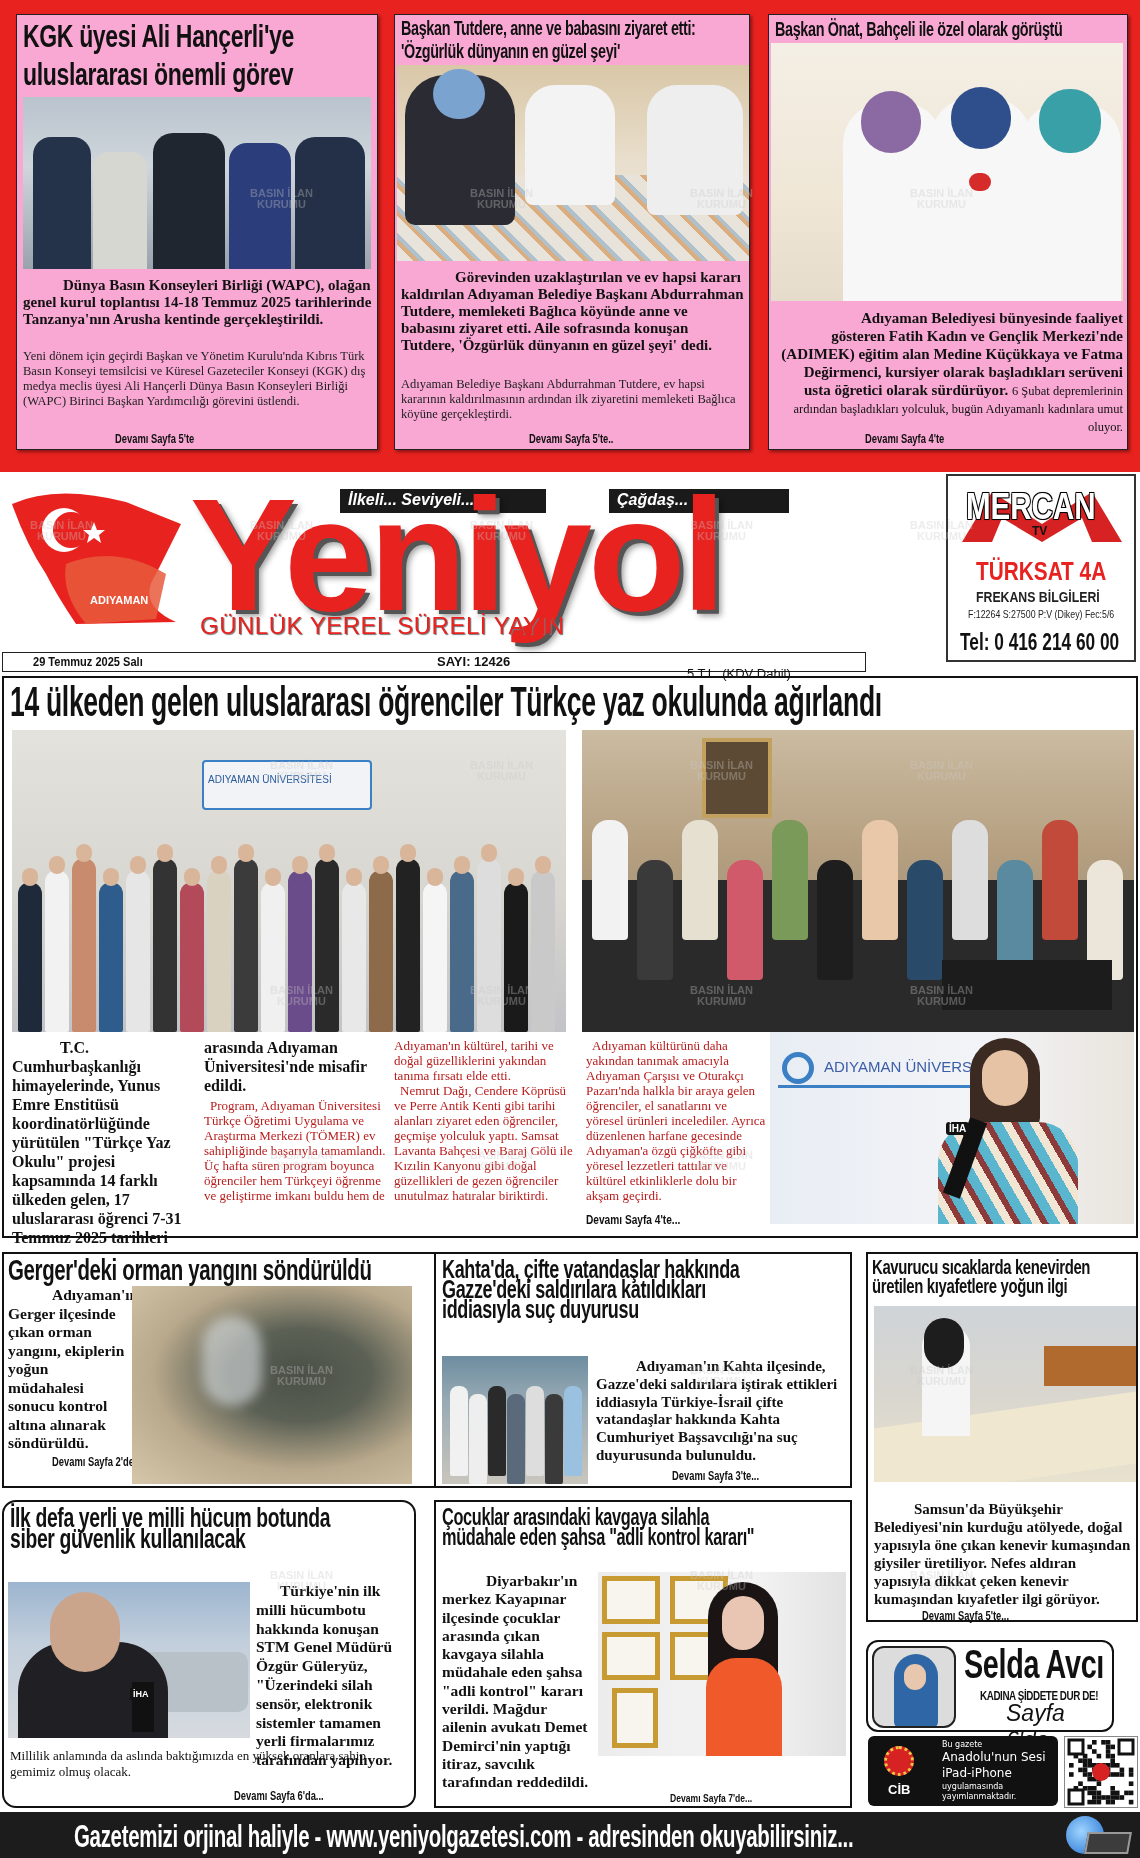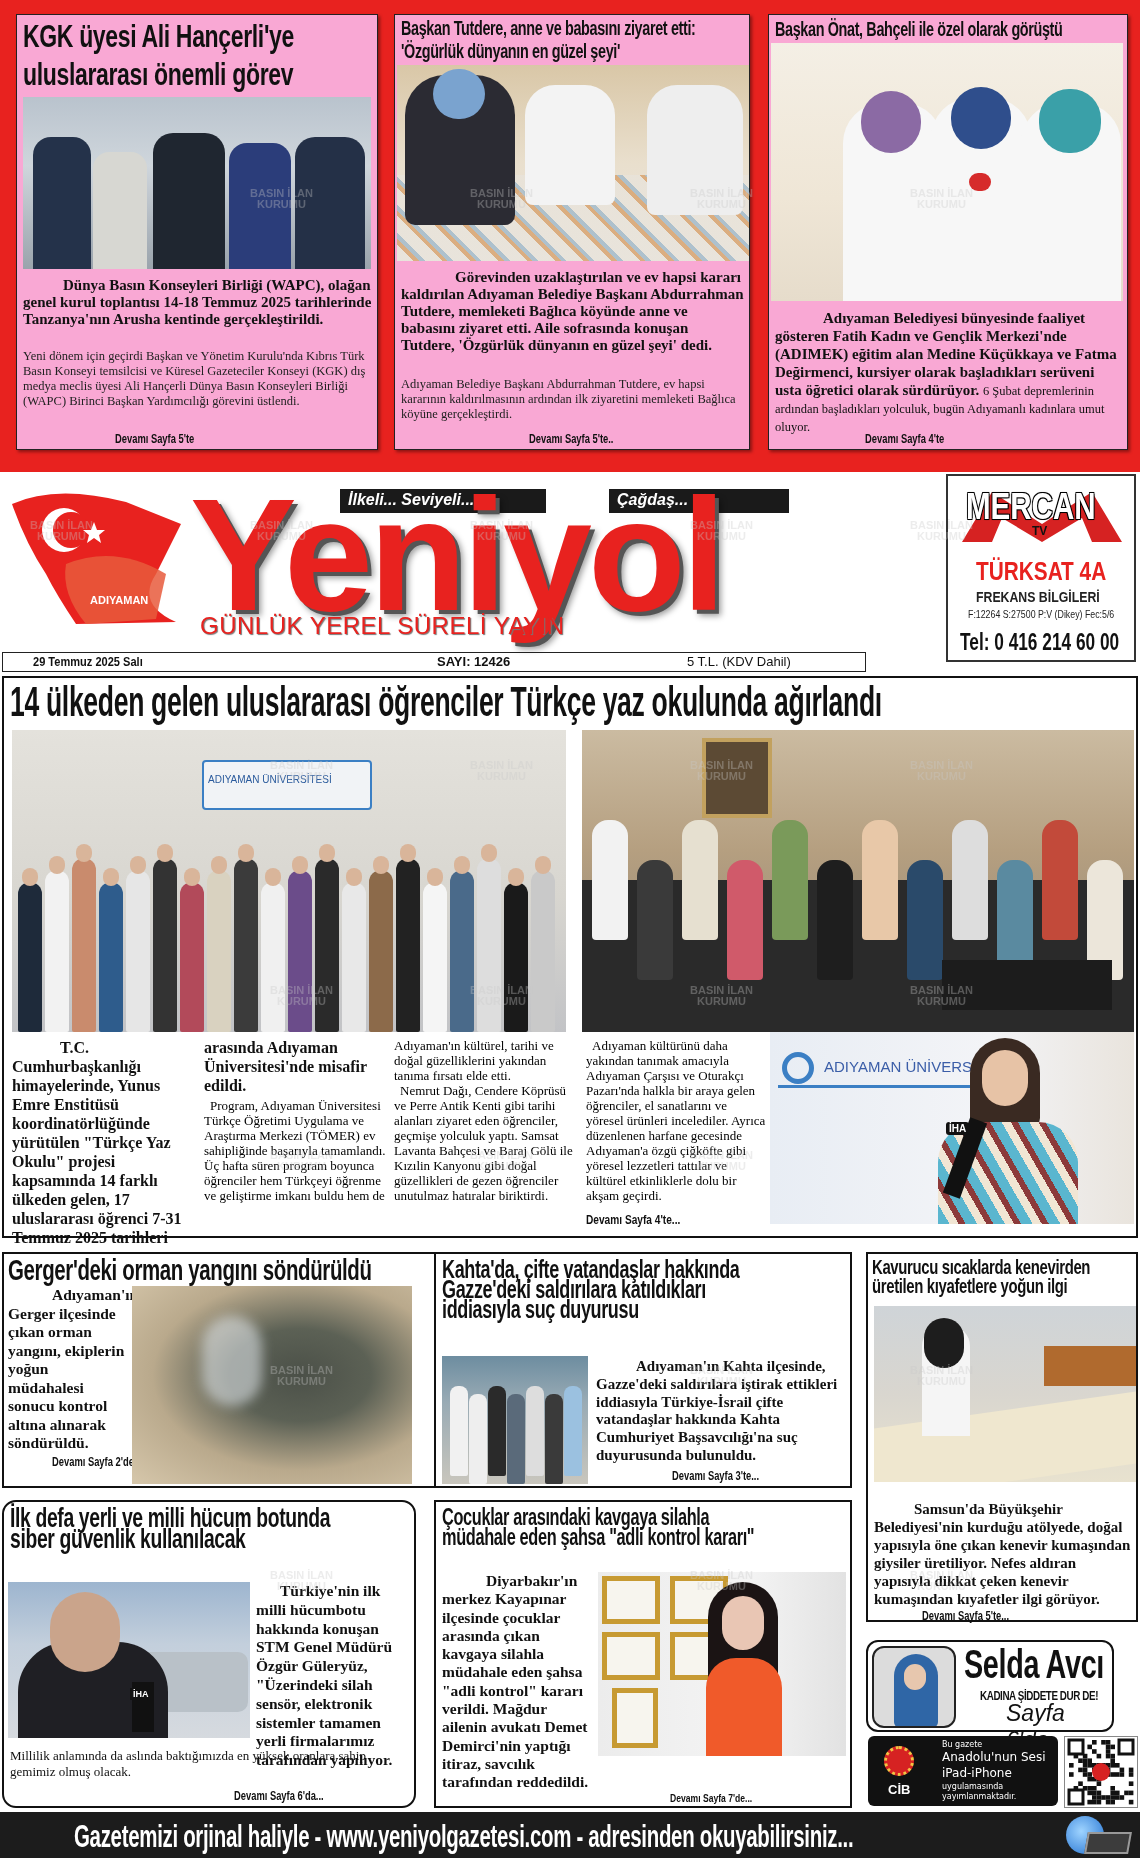--- a/index.html
+++ b/index.html
@@ -18,21 +18,21 @@
   .topcard .lead { position: absolute; font-weight: bold; font-size: 15.5px; line-height: 18px; }
   .topcard .body { position: absolute; font-size: 13px; line-height: 15.5px; color: #222; }
   .tagbox { position: absolute; background: #1a1a1a; color: #fff; font-family: "Liberation Sans", sans-serif; font-style: italic; font-weight: bold; font-size: 16px; padding: 2px 8px; }
   #logo-text { position: absolute; left: 190px; top: 475px; font-family: "Liberation Sans", sans-serif; font-weight: bold; font-size: 160px; color: #e8221f; letter-spacing: -4px; text-shadow: 4px 4px 0 #555, 6px 6px 6px rgba(0,0,0,0.4); line-height: 1; }
   #subtitle { position: absolute; left: 200px; top: 612px; font-family: "Liberation Sans", sans-serif; font-size: 24px; color: #e8221f; letter-spacing: 0.5px; text-shadow: 1px 1px 1px #777; }
   #infobar { position: absolute; left: 2px; top: 652px; width: 864px; height: 20px; border: 1.5px solid #222; font-family: "Liberation Sans", sans-serif; font-size: 13px; }
   #mercan { position: absolute; left: 946px; top: 474px; width: 190px; height: 188px; border: 2px solid #333; background: #fff; }
 
   
   #main { left: 2px; top: 676px; width: 1136px; height: 562px; border: 2px solid #111; }
-  .col { position: absolute; font-size: 13px; line-height: 15px; color: #000000; }
+  .col { position: absolute; font-size: 13px; line-height: 15px; color: #b91c1c; }
   .col-b { position: absolute; font-weight: bold; font-size: 16px; line-height: 19px; }
 
   
   .box { position: absolute; border: 2px solid #111; background: #fff; }
   .rbox { position: absolute; border: 2px solid #111; border-radius: 14px; background: #fff; }
 
   #footer { left: 0; top: 1812px; width: 1140px; height: 46px; background: #1c1c1c; }
   .wm { position: absolute; color: rgba(200,200,200,0.35); font-family: "Liberation Sans", sans-serif; font-weight: bold; font-size: 11px; line-height: 11px; text-align: center; pointer-events: none; }
 </style>
 </head>
@@ -67,21 +67,21 @@
       <div style="position:absolute;left:8px;top:10px;width:110px;height:150px;background:#2b2b33;border-radius:40px 40px 10px 10px;"></div>
       <div style="position:absolute;left:36px;top:4px;width:52px;height:50px;background:#7aa3cf;border-radius:26px;"></div>
       <div style="position:absolute;left:128px;top:20px;width:90px;height:120px;background:#f3f3f3;border-radius:30px 30px 8px 8px;"></div>
       <div style="position:absolute;left:250px;top:20px;width:96px;height:130px;background:#eeeeee;border-radius:30px 30px 8px 8px;"></div>
     </div>
     <div class="lead serif-b" style="left:6px;top:254px;width:344px;text-indent:54px;font-size:15px;line-height:17px;">Görevinden uzaklaştırılan ve ev hapsi kararı kaldırılan Adıyaman Belediye Başkanı Abdurrahman Tutdere, memleketi Bağlıca köyünde anne ve babasını ziyaret etti. Aile sofrasında konuşan Tutdere, 'Özgürlük dünyanın en güzel şeyi' dedi.</div>
     <div class="body serif" style="left:6px;top:362px;width:344px;font-size:12.5px;line-height:15px;">Adıyaman Belediye Başkanı Abdurrahman Tutdere, ev hapsi kararının kaldırılmasının ardından ilk ziyaretini memleketi Bağlıca köyüne gerçekleştirdi.</div>
     <div class="abs" style="left:134px;top:414px;"><span class="more">Devamı Sayfa 5'te..</span></div>
   </div>
 
-  <div class="topcard" style="left:768px;top:14px;width:360px;height:436px;">
+  <div class="topcard" style="left:768px;top:14px;width:360px;height:436px;text-align:right;">
     <div class="head" style="top:2px;">
       <div class="cond" style="font-size:20px;line-height:24px;transform:scaleX(0.72);">Başkan Önat, Bahçeli ile özel olarak görüştü</div>
     </div>
     <div class="photo" style="left:2px;top:28px;width:352px;height:258px;background:linear-gradient(180deg,#f4efe5 0%,#efe6d6 60%,#e6dccb 100%);">
       <div style="position:absolute;left:72px;top:60px;width:100px;height:200px;background:#f7f7f7;border-radius:40px 40px 0 0;"></div>
       <div style="position:absolute;left:90px;top:48px;width:60px;height:62px;background:#8b6aa4;border-radius:30px;"></div>
       <div style="position:absolute;left:160px;top:55px;width:100px;height:205px;background:#f7f7f7;border-radius:40px 40px 0 0;"></div>
       <div style="position:absolute;left:180px;top:44px;width:60px;height:62px;background:#2f4e8c;border-radius:30px;"></div>
       <div style="position:absolute;left:250px;top:60px;width:100px;height:200px;background:#f7f7f7;border-radius:40px 40px 0 0;"></div>
       <div style="position:absolute;left:268px;top:46px;width:62px;height:64px;background:#3aa0a8;border-radius:30px;"></div>
@@ -108,21 +108,21 @@
   <span>Çağdaş...</span>
   <span style="margin-left:10px;font-size:15px;">HABERCİLİK</span>
 </div>
 
 <div id="logo-text">Yeniyol</div>
 <div id="subtitle">GÜNLÜK YEREL SÜRELİ YAYIN</div>
 
 <div id="infobar">
   <span class="abs" style="left:30px;top:1px;font-weight:bold;transform:scaleX(0.85);transform-origin:left;">29 Temmuz 2025 Salı</span>
   <span class="abs" style="left:434px;top:1px;font-weight:bold;">SAYI: 12426</span>
-  <span class="abs" style="left:684px;top:1px;">5 T.L. (KDV Dahil)</span>
+  <span class="abs" style="left:684px;top:13px;">5 T.L. (KDV Dahil)</span>
 </div>
 
 <div id="mercan">
   <div class="abs" style="left:14px;top:8px;width:160px;height:60px;">
     <svg width="160" height="60" viewBox="0 0 160 60">
       <polygon points="0,58 30,8 80,40 130,8 160,58 130,58 120,34 80,58 40,34 30,58" fill="#d62222"></polygon>
     </svg>
     <div class="abs" style="left:4px;top:2px;font-family:'Liberation Sans',sans-serif;font-weight:bold;font-size:36px;color:#fff;text-shadow:0 0 2px #000,1px 1px 0 #000,-1px -1px 0 #000,1px -1px 0 #000,-1px 1px 0 #000;transform:scaleX(0.82);transform-origin:left;">MERCAN</div>
     <div class="abs" style="left:70px;top:40px;font-family:'Liberation Sans',sans-serif;font-weight:bold;font-size:12px;color:#111;">TV</div>
   </div>

